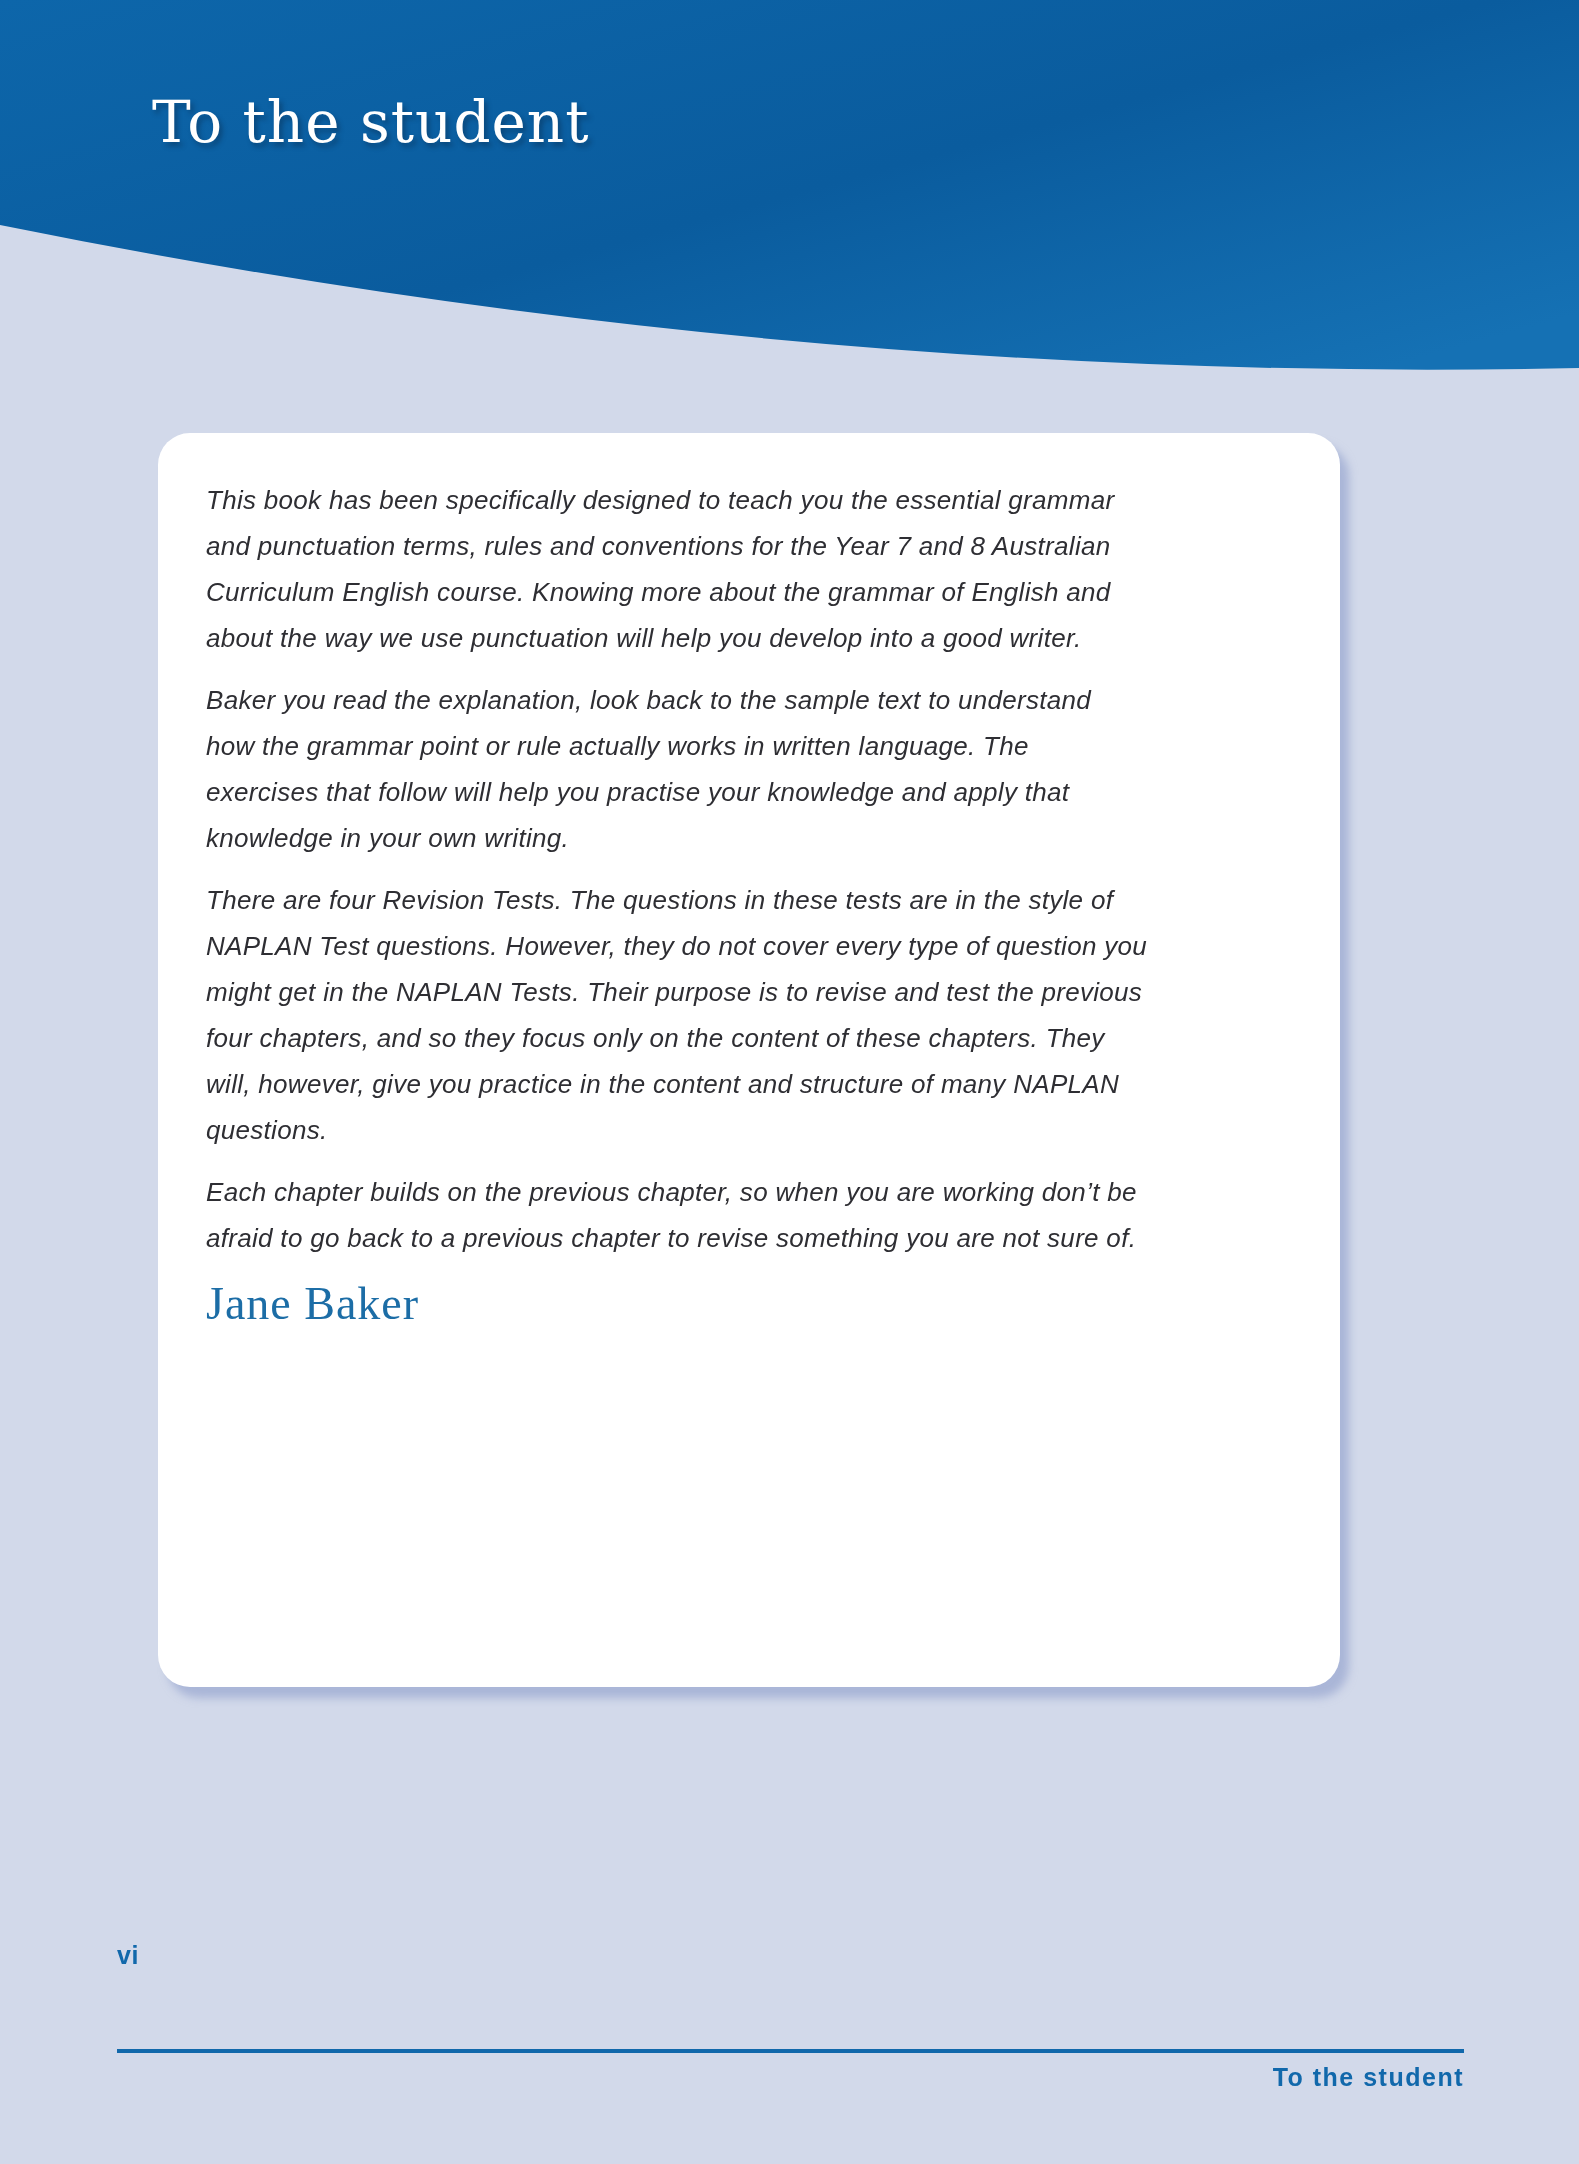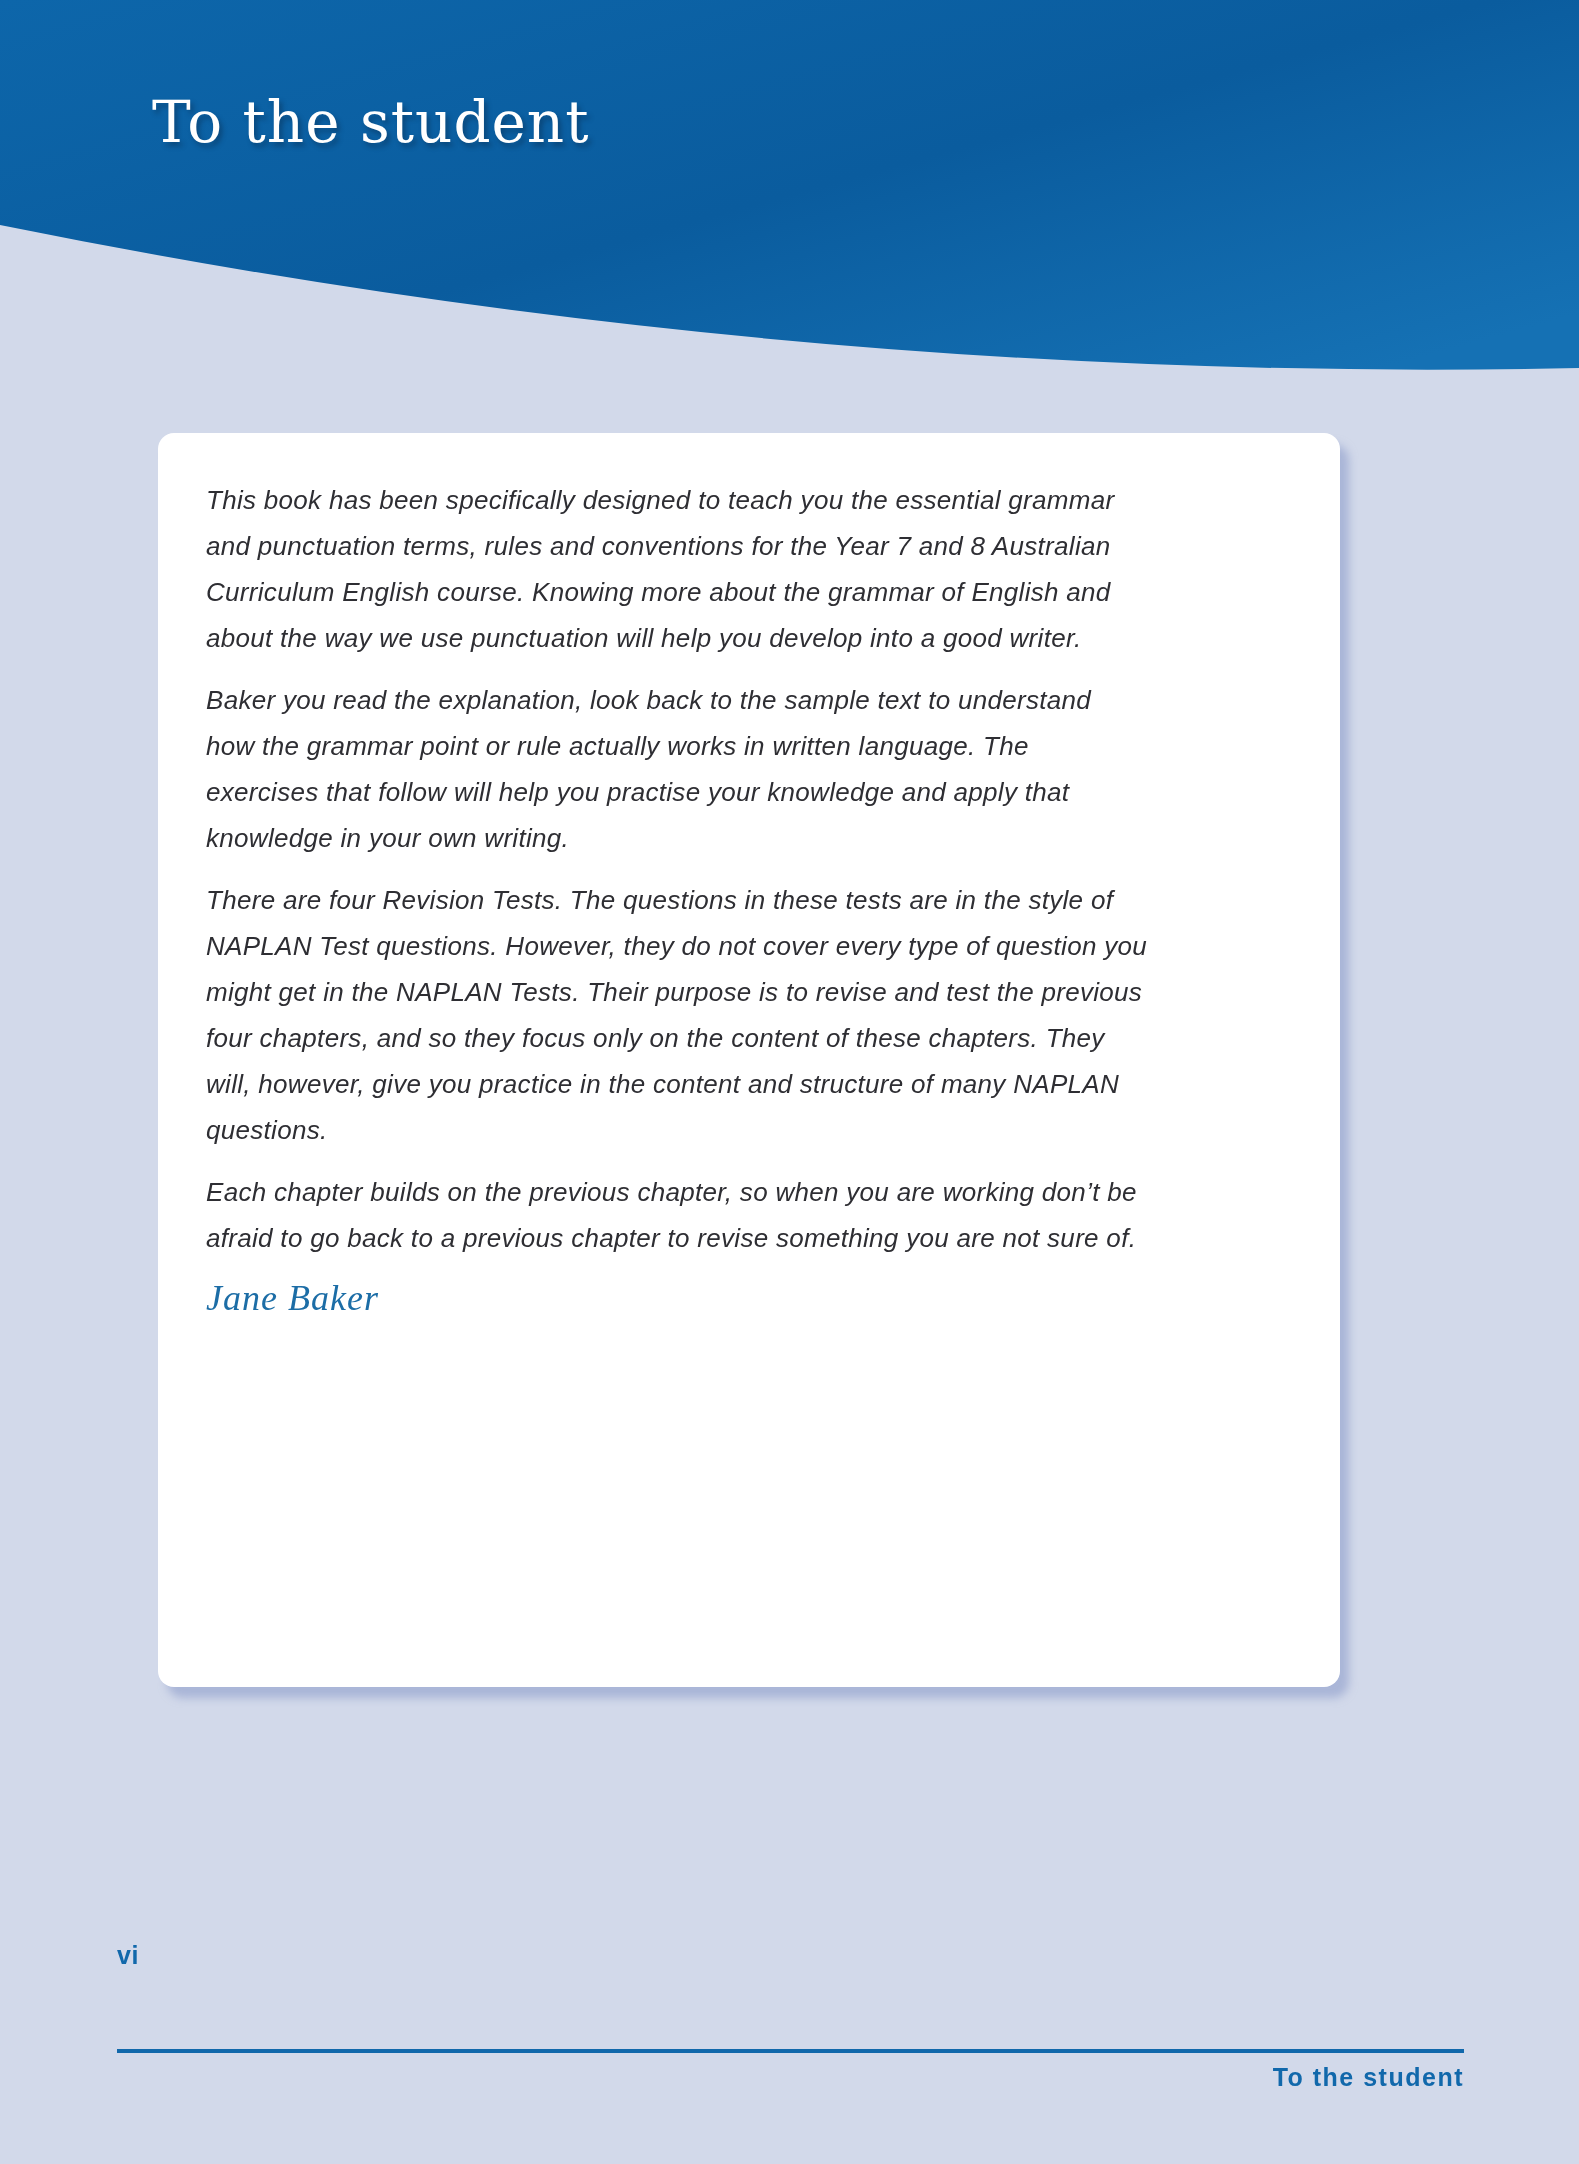--- a/index.html
+++ b/index.html
@@ -47,41 +47,40 @@
     white-space: nowrap;
   }
   
   .content-card {
     position: absolute;
     left: 158px;
     top: 433px;
     width: 1182px;
     height: 1254px;
     background: var(--card-bg);
-    border-radius: 16px;
+    border-radius: 32px;
     box-shadow: 9px 11px 9px rgba(143, 158, 203, 0.60);
     padding: 44px 42px 30px 48px;
   }
   .content-card p.body-paragraph {
     font-family: "Liberation Sans", sans-serif;
     font-style: italic;
     font-size: 26px;
     line-height: 46px;
     letter-spacing: 0.3px;
     color: var(--body-text);
     white-space: pre-line;
     margin-bottom: 16px;
     max-width: 1095px;
   }
   .signature {
     margin-top: 10px;
     font-family: "Liberation Serif", "DejaVu Serif", serif;
-    font-style: italic;
     font-weight: 500;
-    font-size: 36px;
+    font-size: 46px;
     letter-spacing: 1px;
     color: var(--signature-blue);
   }
   
   .footer-rule {
     position: absolute;
     left: 117px;
     top: 2049px;
     width: 1347px;
     height: 4px;

